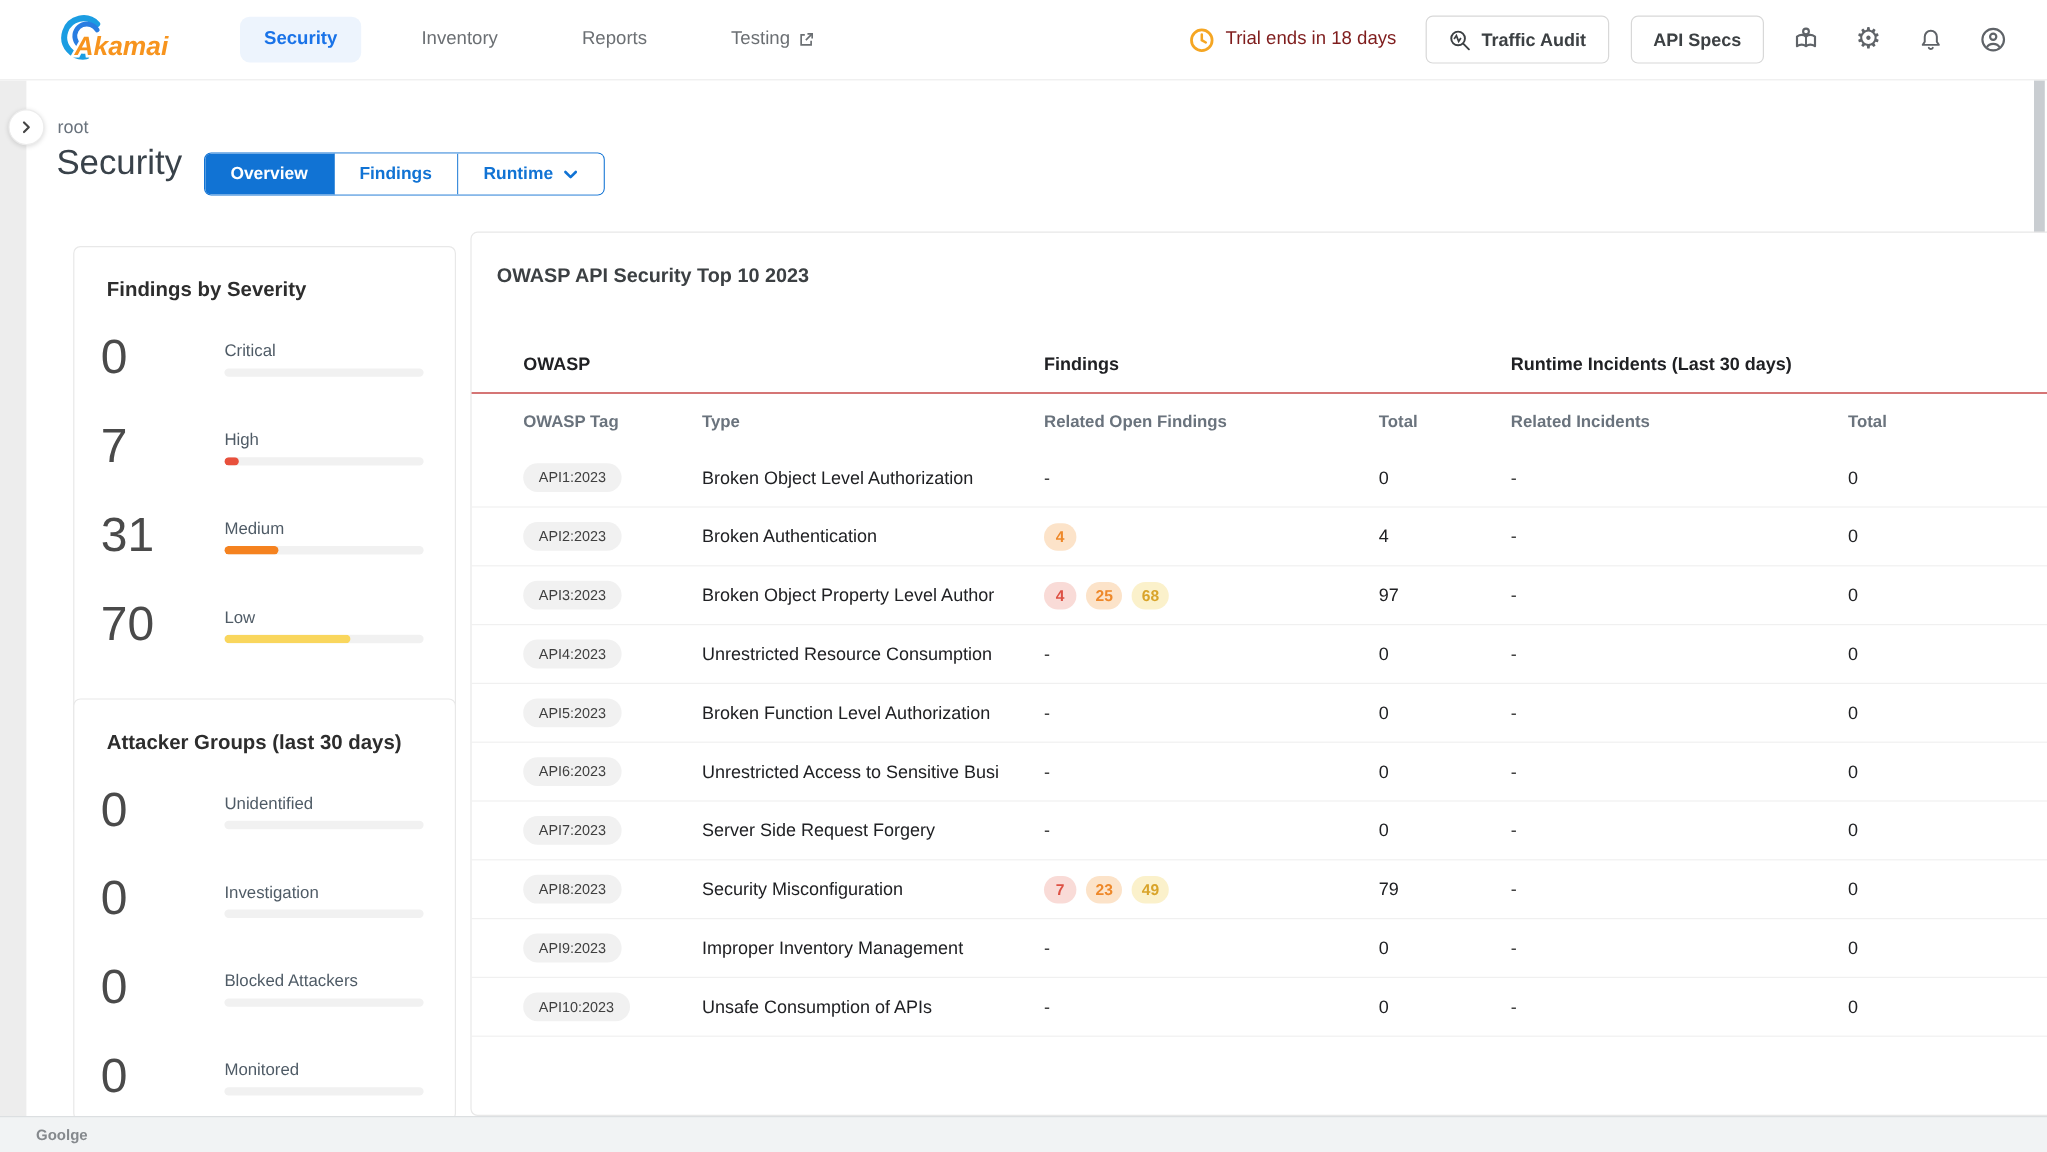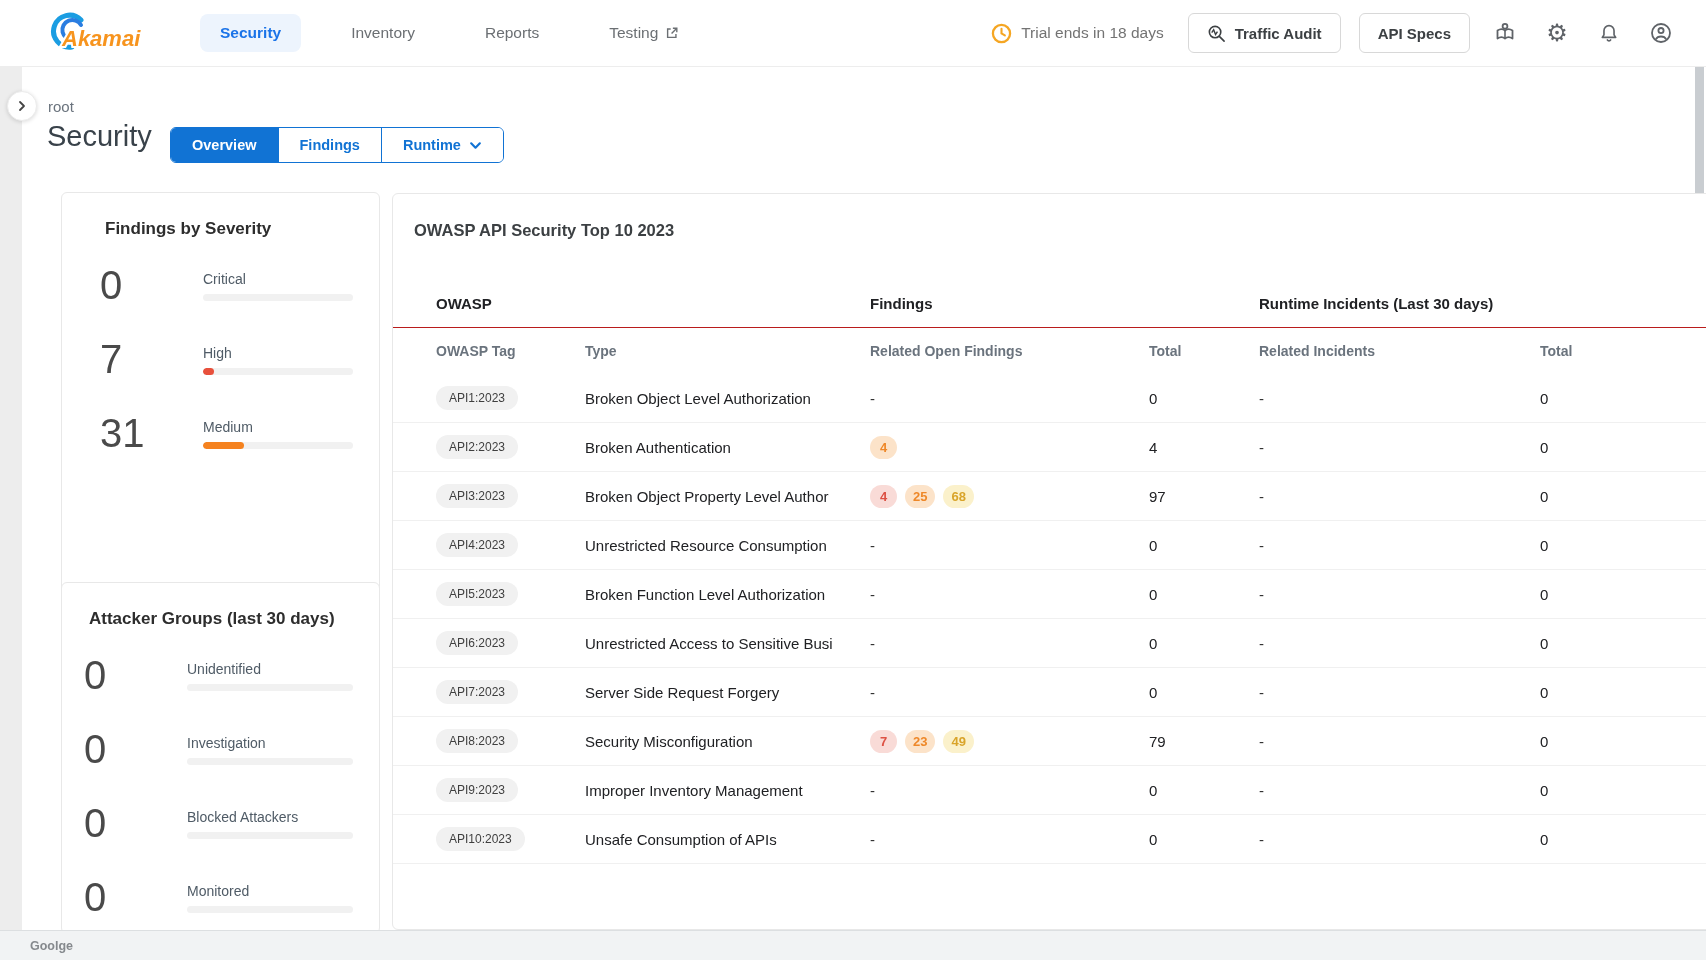--- a/index.html
+++ b/index.html
@@ -10,21 +10,21 @@
   }
   
   .topnav { position:absolute; top:0; left:0; width:1706px; height:67px;
     background:#fff; border-bottom:1px solid #ededed; display:flex; align-items:center; z-index:5; }
   .logo { margin-left:40px; width:112px; height:44px; display:flex; align-items:center; }
   .navlinks { display:flex; align-items:center; margin-left:48px; gap:30px; }
   .navlink { font-size:15.5px; color:#6b6f73; padding:10px 20px; border-radius:8px; cursor:pointer;
     display:flex; align-items:center; gap:7px; white-space:nowrap; }
   .navlink.active { color:#1a73e8; background:#edf4fd; font-weight:bold; }
   .nav-right { margin-left:auto; margin-right:28px; display:flex; align-items:center; gap:18px; }
-  .trial { display:flex; align-items:center; gap:9px; font-size:15.5px; color:#737373; margin-right:6px; }
+  .trial { display:flex; align-items:center; gap:9px; font-size:15.5px; color:#7f1d1d; margin-right:6px; }
   .navbtn { display:flex; align-items:center; gap:9px; border:1px solid #d8d8d8; background:#fff;
     border-radius:6px; height:40px; padding:0 18px; font-size:15px; color:#3c4043; font-weight:bold; cursor:pointer;text-align:right; }
   .iconbtn { width:34px; height:34px; display:flex; align-items:center; justify-content:center;
     color:#5f6368; cursor:pointer; background:none; border:none; }
   .gear-glyph { font-size:24px; line-height:1; color:#5f6368; }
   
   .left-strip { position:absolute; left:0; top:67px; width:22px; height:863px; background:#ededed; }
   .collapse-btn { position:absolute; left:7px; top:91px; width:30px; height:30px; border-radius:50%;
     background:#fff; border:1px solid #ececec; box-shadow:0 1px 4px rgba(0,0,0,.15);
     display:flex; align-items:center; justify-content:center; cursor:pointer; z-index:6; color:#444; }
@@ -36,21 +36,21 @@
   .breadcrumb { position:absolute; left:48px; top:98px; font-size:15px; color:#6a737d; }
   .page-title { position:absolute; left:47px; top:120px; font-size:29px; font-weight:400; color:#39424a; }
   .tabs { position:absolute; left:170px; top:127px; height:36px; display:flex;
     border:1px solid #1173d4; border-radius:6px; overflow:hidden; background:#fff; }
   .tab { display:flex; align-items:center; gap:8px; padding:0 21px; font-size:14.5px; font-weight:bold;
     color:#1173d4; background:#fff; cursor:pointer; border-right:1px solid #1173d4; }
   .tab:last-child { border-right:none; }
   .tab.active { background:#1173d4; color:#fff; }
   
   .card { position:absolute; background:#fff; border:1px solid #e8e8e8; border-radius:6px; }
-  #severity-card { left:61px; top:192px; width:319px; height:475px;padding-left:16px; }
+  #severity-card { left:61px; top:205px; width:319px; height:475px; }
   #attacker-card { left:61px; top:582px; width:319px; height:352px; overflow:hidden; }
   .card-title { font-size:17px; font-weight:bold; color:#2d2d2d; padding:26px 27px 0 27px; }
   .stat-list { padding:24px 26px 0 22px; display:flex; flex-direction:column; gap:29px; }
   .stat { display:flex; align-items:center; }
   .stat-num { flex:0 0 103px; font-size:40px; color:#4a4a4a; }
   .stat-right { flex:1; }
   .stat-label { font-size:14px; color:#4f5b66; margin-bottom:7px; }
   .stat-track { width:100%; height:7px; background:#f1f1f1; border-radius:4px; overflow:hidden; }
   .stat-fill { height:100%; border-radius:4px; }
   .grip { position:absolute; right:4px; bottom:4px; }
@@ -200,20 +200,29 @@
       </div>
       <div class="stat">
         <div class="stat-num">31</div>
         <div class="stat-right">
           <div class="stat-label">Medium</div>
           <div class="stat-track">
             <div class="stat-fill" style="width:27%;background:#f5821f"></div>
           </div>
         </div>
       </div>
+      <div class="stat">
+        <div class="stat-num">70</div>
+        <div class="stat-right">
+          <div class="stat-label">Low</div>
+          <div class="stat-track">
+            <div class="stat-fill" style="width:63%;background:#f9d65d"></div>
+          </div>
+        </div>
+      </div>
     </div>
   <svg class="grip icon" width="11" height="11" viewBox="0 0 11 11">
     <path d="M3 10 L10 3 M7 10 L10 7" stroke="#bdbdbd" stroke-width="1.4"></path>
   </svg>
 </div>
 
 <div class="card" id="attacker-card">
   <div class="card-title">Attacker Groups (last 30 days)</div>
   <div class="stat-list" id="attacker-list">
       <div class="stat">

